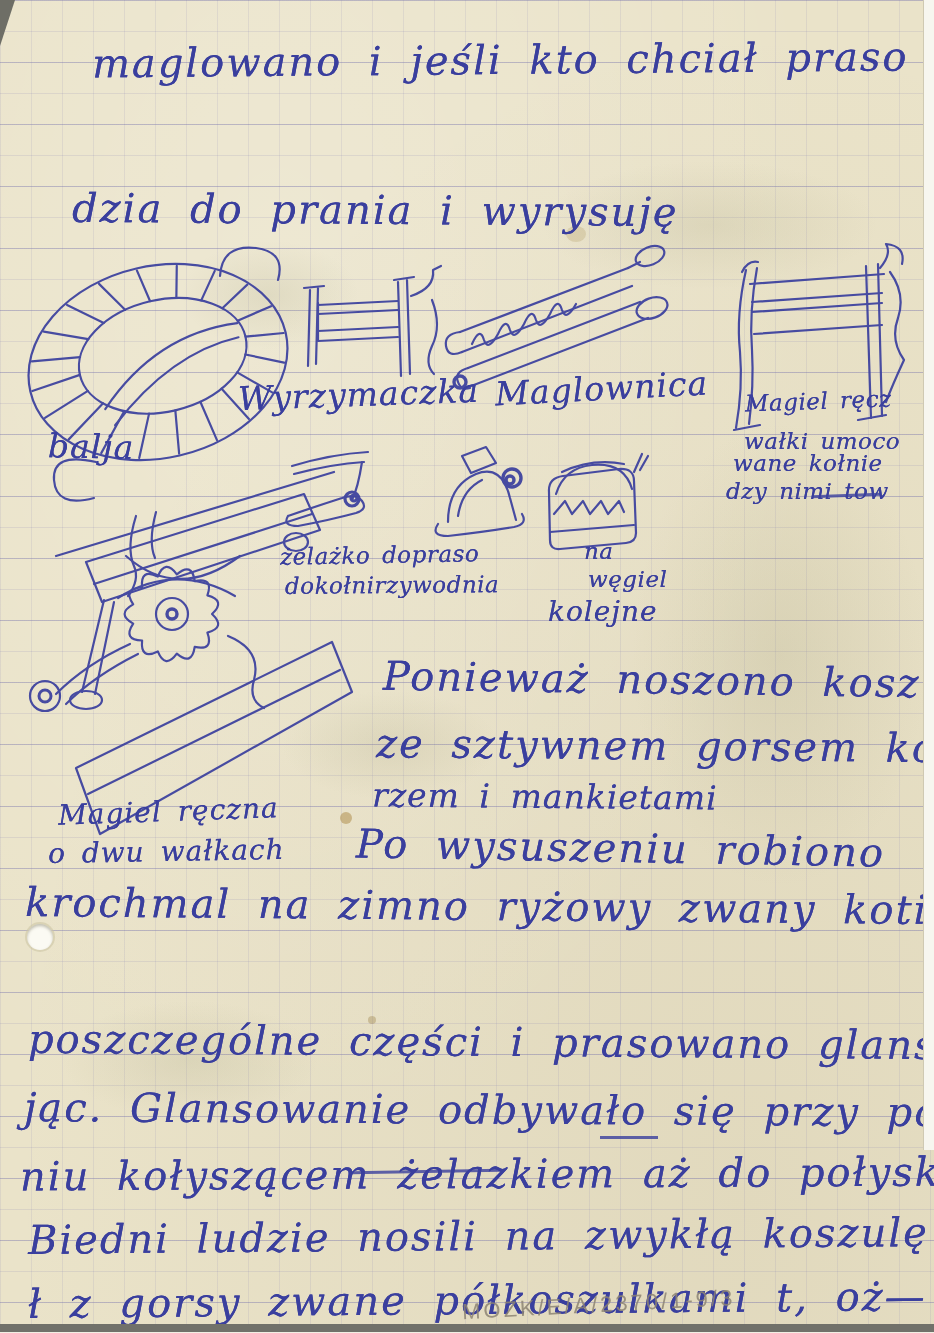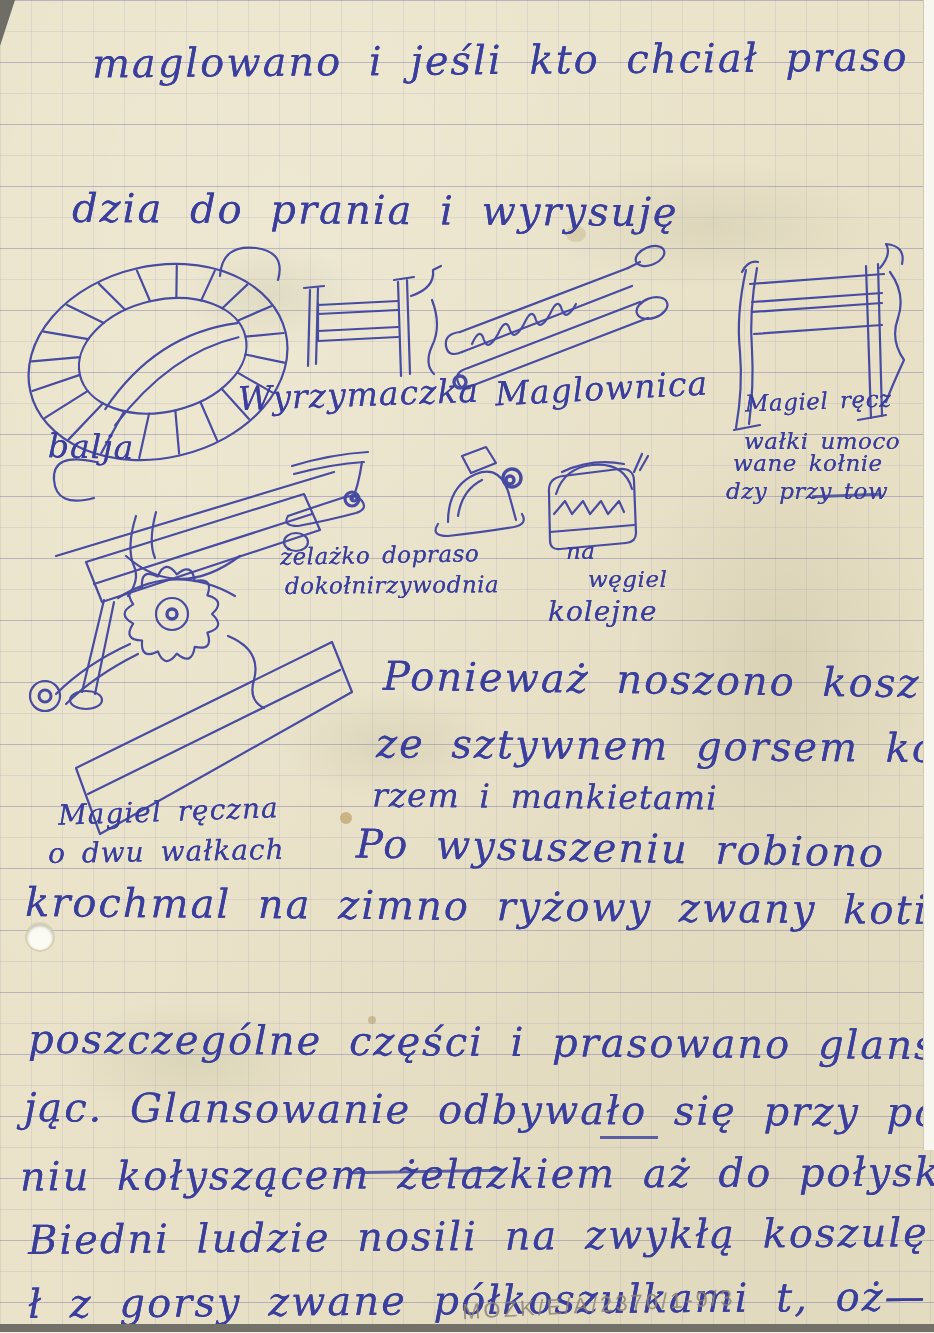--- a/index.html
+++ b/index.html
@@ -173,25 +173,25 @@
     </g>
   </svg>
 
   <div class="hw lg" style="left:48px;top:430px;transform:rotate(1deg);">balja</div>
   <div class="hw lg" style="left:238px;top:378px;transform:rotate(-2deg);">Wyrzymaczka</div>
   <div class="hw lg" style="left:495px;top:372px;transform:rotate(-3deg);">Maglownica</div>
 
   <div class="hw sm" style="left:745px;top:390px;transform:rotate(-2deg);">Magiel ręcz</div>
   <div class="hw sm" style="left:744px;top:422px;margin-top:8px;">wałki umoco</div>
   <div class="hw sm" style="left:733px;top:452px;">wane kołnie</div>
-  <div class="hw sm" style="left:726px;top:480px;">dzy przy tow</div>
+  <div class="hw sm" style="left:726px;top:480px;">dzy nimi tow</div>
   <div class="inkmark" style="left:812px;top:494px;width:68px;height:3px;transform:rotate(-2deg);"></div>
 
   <div class="hw sm" style="left:280px;top:544px;transform:rotate(-1deg);">żelażko dopraso</div>
-  <div class="hw sm" style="left:566px;top:540px;">na</div>
+  <div class="hw sm" style="left:584px;top:540px;">na</div>
   <div class="hw sm" style="left:285px;top:574px;transform:rotate(-0.5deg);">dokołnirzywodnia</div>
   <div class="hw sm" style="left:588px;top:568px;">węgiel</div>
   <div class="hw md" style="left:548px;top:598px;">kolejne</div>
 
   <div class="hw md" style="left:58px;top:798px;transform:rotate(-2deg);">Magiel ręczna</div>
   <div class="hw md" style="left:48px;top:838px;transform:rotate(-1deg);">o dwu wałkach</div>
 
   <div class="hw xl" style="left:383px;top:660px;transform:rotate(0.8deg);">Ponieważ noszono koszule</div>
   <div class="hw xl" style="left:376px;top:726px;transform:rotate(0.5deg);">ze sztywnem gorsem kołnie</div>
   <div class="hw lg" style="left:372px;top:780px;transform:rotate(0.5deg);">rzem i mankietami</div>

